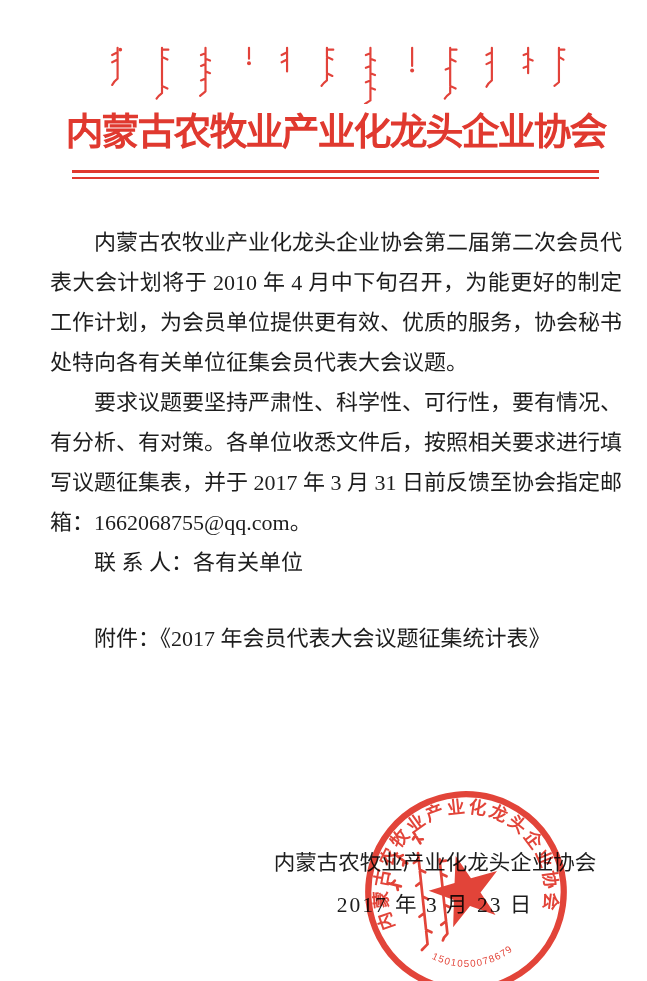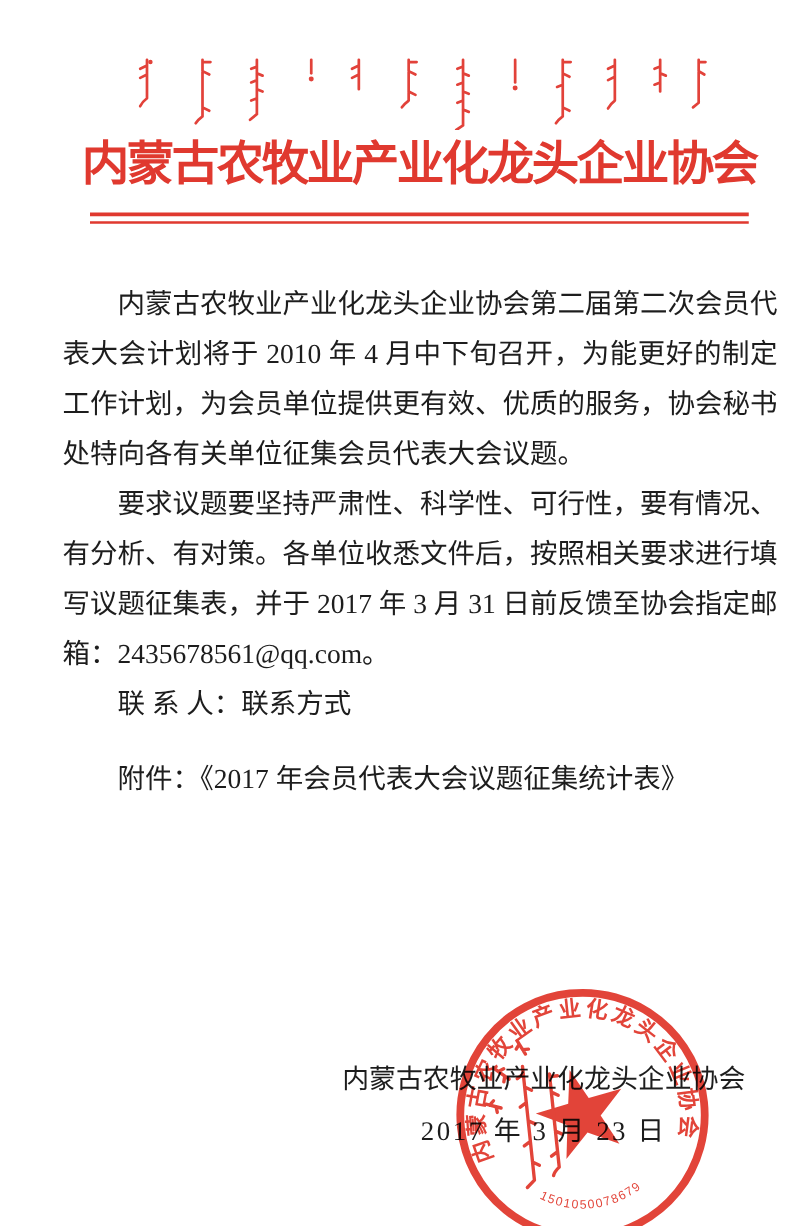--- a/index.html
+++ b/index.html
@@ -53,21 +53,21 @@
   
   .doc-body{
     margin:44px 37px 0 38px;
     font-size:22px;
     line-height:40px;
     text-align:justify;
     color:#1d1d1d;
   }
   .doc-body p{margin:0;}
   .doc-body p.indent{text-indent:2em;}
-  .doc-body p.attachment{margin-top:20px;}
+  .doc-body p.attachment{margin-top:36px;}
   
   .signature{
     position:absolute;
     top:848px;
     right:56px;
     width:336px;
     text-align:center;
     font-size:21.5px;
     line-height:30px;
     color:#1d1d1d;
@@ -122,22 +122,22 @@
     <path d="M506 2 V40 M506 4 h6 M506 12 l5 3 M506 40 l-5 4"></path>
   </svg>
 
   <h1 class="org-name">内蒙古农牧业产业化龙头企业协会</h1>
 
   <div class="red-rule"></div>
 
 
   <div class="doc-body">
     <p class="indent">内蒙古农牧业产业化龙头企业协会第二届第二次会员代表大会计划将于 2010 年 4 月中下旬召开，为能更好的制定工作计划，为会员单位提供更有效、优质的服务，协会秘书处特向各有关单位征集会员代表大会议题。</p>
-    <p class="indent">要求议题要坚持严肃性、科学性、可行性，要有情况、有分析、有对策。各单位收悉文件后，按照相关要求进行填写议题征集表，并于 2017 年 3 月 31 日前反馈至协会指定邮箱：2435678561@qq.com。</p>
-    <p class="indent">联 系 人：联系方式</p>
+    <p class="indent">要求议题要坚持严肃性、科学性、可行性，要有情况、有分析、有对策。各单位收悉文件后，按照相关要求进行填写议题征集表，并于 2017 年 3 月 31 日前反馈至协会指定邮箱：1662068755@qq.com。</p>
+    <p class="indent">联 系 人：各有关单位</p>
     <p class="indent attachment">附件：《2017 年会员代表大会议题征集统计表》</p>
   </div>
 
   <div class="signature">
     <div class="sig-org">内蒙古农牧业产业化龙头企业协会</div>
     <div class="sig-date">2017 年 3 月 23 日</div>
   </div>
 
   <svg class="seal" viewBox="0 0 200 200" aria-hidden="true">
     <defs>

